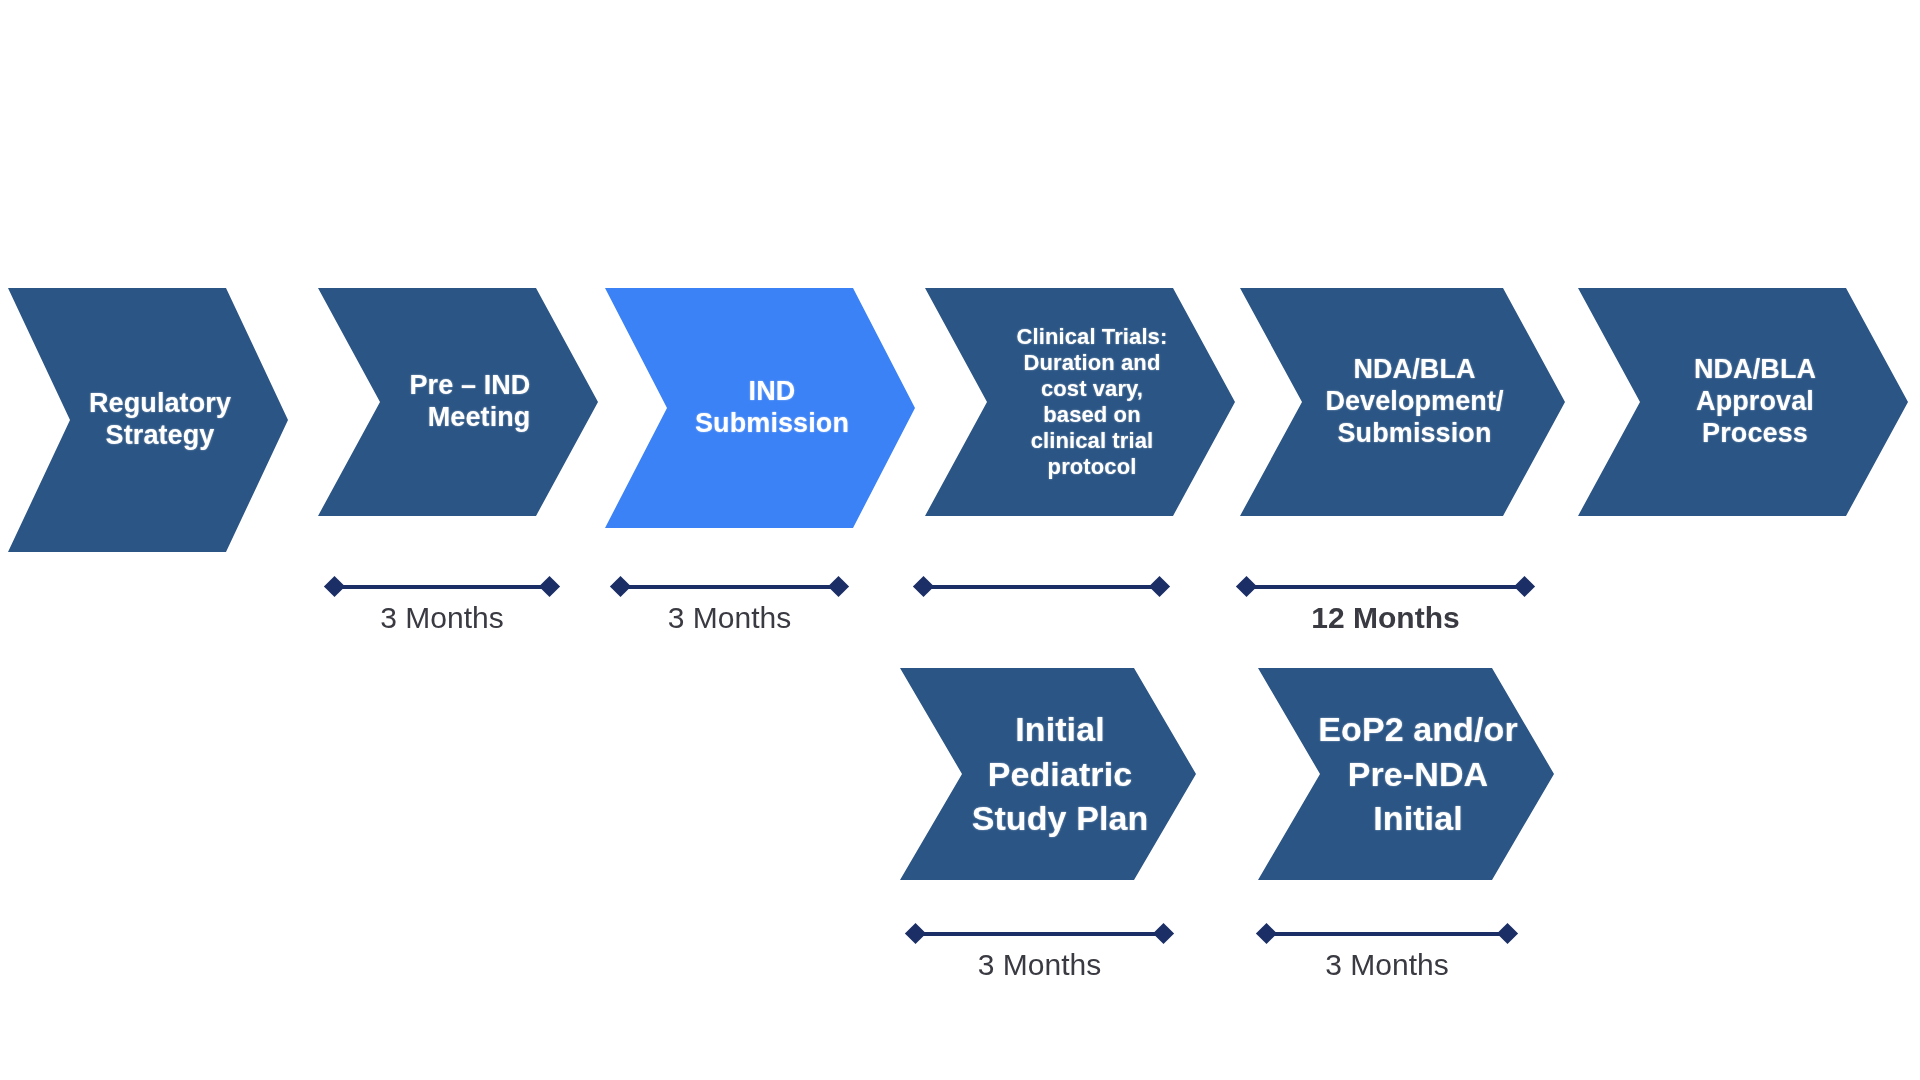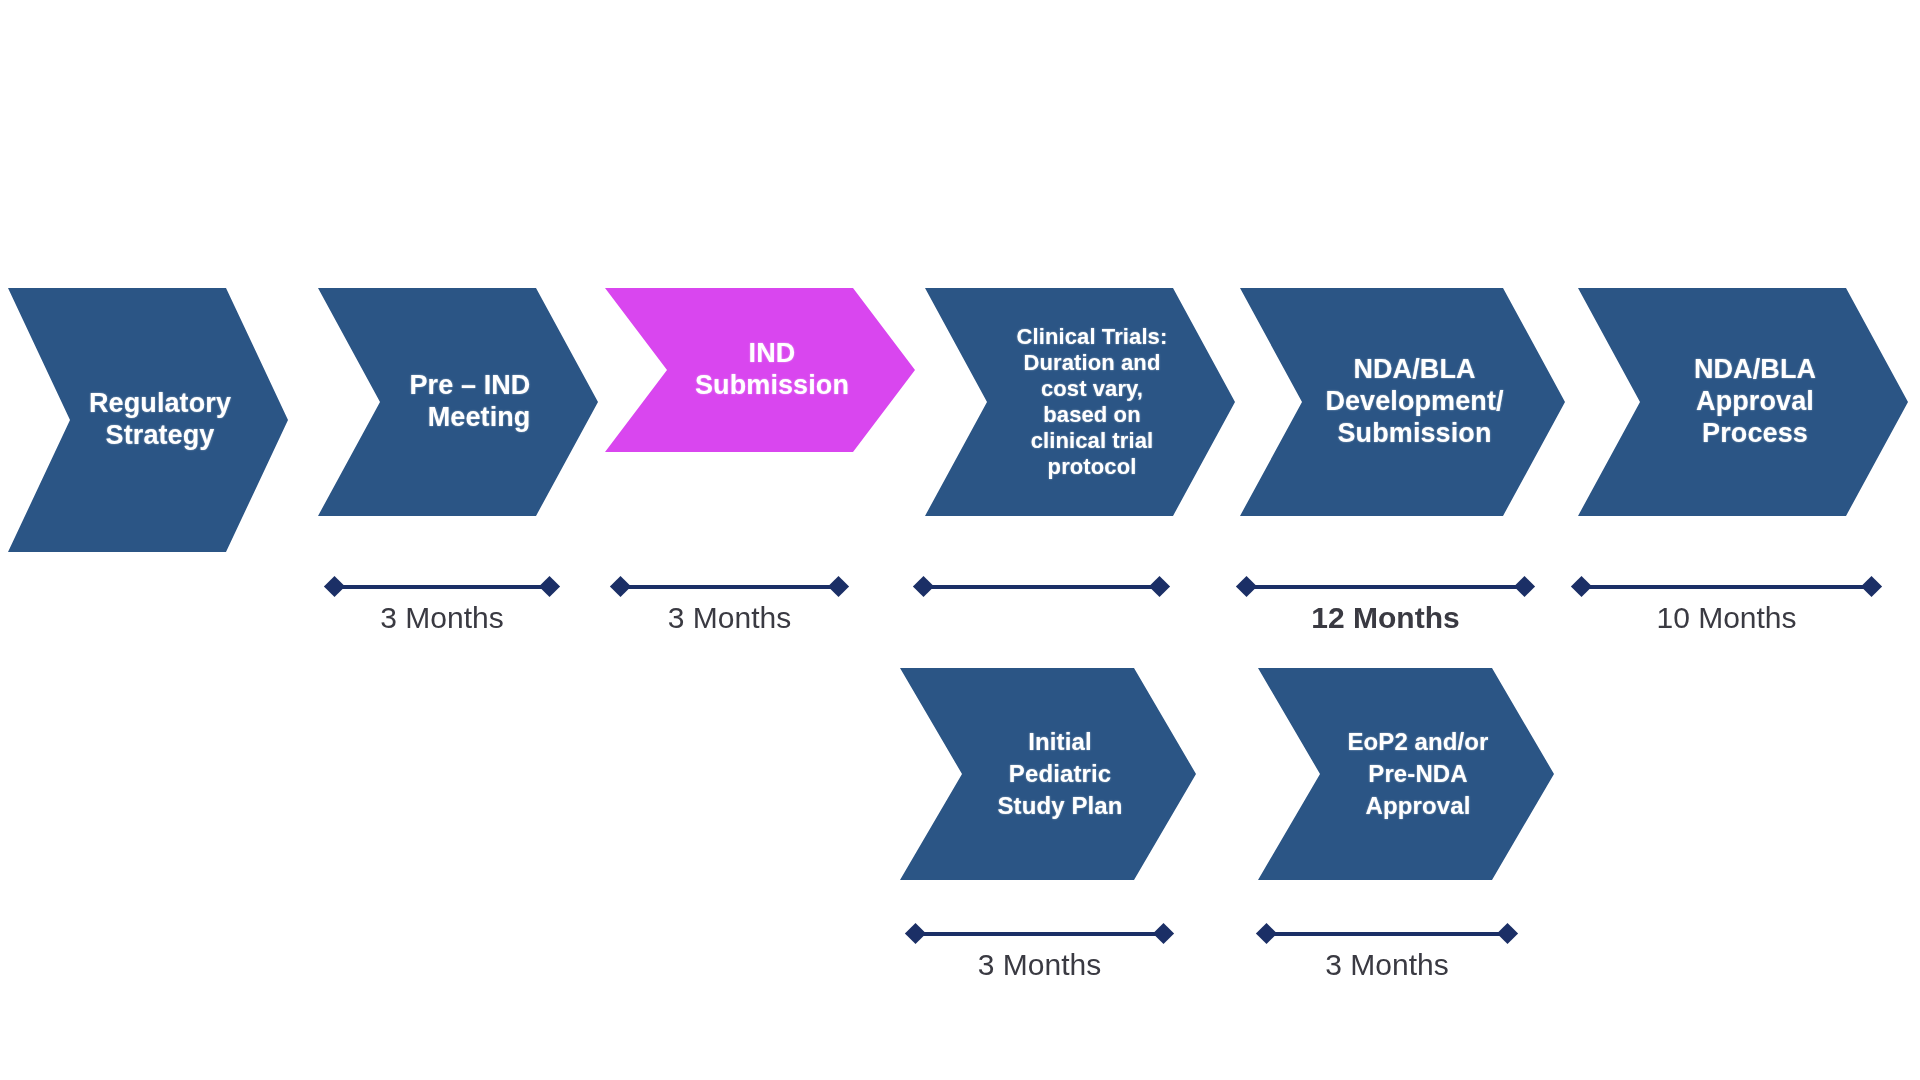--- a/index.html
+++ b/index.html
@@ -41,21 +41,21 @@
     line-height: 1.18;
     white-space: pre-line;
     text-shadow: 0 0 2px rgba(255,255,255,0.55);
     padding-left: 46px;
     padding-right: 22px;
     letter-spacing: 0.1px;
   }
 
   .row-top .chev-label { font-size: 27px; }
   .row-top .chev-label.small { font-size: 22px; }
-  .row-bottom .chev-label { font-size: 24px; line-height: 1.32; }
+  .row-bottom .chev-label { font-size: 34px; line-height: 1.32; }
 
   
   .measure {
     position: absolute;
     height: 52px;
   }
   .measure-line {
     position: absolute;
     top: 10px;
     left: 0;
@@ -96,21 +96,21 @@
     <div class="chevron row-top" style="left: 318px; top: 288px; width: 280px; height: 228px; background: rgb(43, 85, 133);">
       <div class="chev-label" style="color: rgb(255, 255, 255); text-align: right;">Pre – IND
 Meeting</div>
     </div>
     <div class="measure" style="left: 331px; top: 575px; width: 222px;">
       <div class="measure-line" style="background: rgb(27, 47, 102);"></div>
       <div class="measure-cap left" style="background: rgb(27, 47, 102);"></div>
       <div class="measure-cap right" style="background: rgb(27, 47, 102);"></div>
       <div class="measure-label" style="color: rgb(58, 58, 66);">3 Months</div>
     </div>
-    <div class="chevron row-top" style="left: 605px; top: 288px; width: 310px; height: 164px; background: #d946ef;">
+    <div class="chevron row-top" style="left: 605px; top: 288px; width: 310px; height: 240px; background: #3b82f6;">
       <div class="chev-label" style="color: rgb(255, 255, 255);">IND
 Submission</div>
     </div>
     <div class="measure" style="left: 617px; top: 575px; width: 225px;">
       <div class="measure-line" style="background: rgb(27, 47, 102);"></div>
       <div class="measure-cap left" style="background: rgb(27, 47, 102);"></div>
       <div class="measure-cap right" style="background: rgb(27, 47, 102);"></div>
       <div class="measure-label" style="color: rgb(58, 58, 66);">3 Months</div>
     </div>
     <div class="chevron row-top" style="left: 925px; top: 288px; width: 310px; height: 228px; background: rgb(43, 85, 133);">
@@ -135,41 +135,35 @@
       <div class="measure-line" style="background: rgb(27, 47, 102);"></div>
       <div class="measure-cap left" style="background: rgb(27, 47, 102);"></div>
       <div class="measure-cap right" style="background: rgb(27, 47, 102);"></div>
       <div class="measure-label" style="color: rgb(58, 58, 66); font-weight: bold;">12 Months</div>
     </div>
     <div class="chevron row-top" style="left: 1578px; top: 288px; width: 330px; height: 228px; background: rgb(43, 85, 133);">
       <div class="chev-label" style="color: rgb(255, 255, 255);">NDA/BLA
 Approval
 Process</div>
     </div>
-    <div class="measure" style="left: 1578px; top: 575px; width: 297px;">
-      <div class="measure-line" style="background: rgb(27, 47, 102);"></div>
-      <div class="measure-cap left" style="background: rgb(27, 47, 102);"></div>
-      <div class="measure-cap right" style="background: rgb(27, 47, 102);"></div>
-      <div class="measure-label" style="color: rgb(58, 58, 66);">10 Months</div>
-    </div>
     <div class="chevron row-bottom" style="left: 900px; top: 668px; width: 296px; height: 212px; background: rgb(43, 85, 133);">
       <div class="chev-label" style="color: rgb(255, 255, 255);">Initial
 Pediatric
 Study Plan</div>
     </div>
     <div class="measure" style="left: 912px; top: 922px; width: 255px;">
       <div class="measure-line" style="background: rgb(27, 47, 102);"></div>
       <div class="measure-cap left" style="background: rgb(27, 47, 102);"></div>
       <div class="measure-cap right" style="background: rgb(27, 47, 102);"></div>
       <div class="measure-label" style="color: rgb(58, 58, 66);">3 Months</div>
     </div>
     <div class="chevron row-bottom" style="left: 1258px; top: 668px; width: 296px; height: 212px; background: rgb(43, 85, 133);">
       <div class="chev-label" style="color: rgb(255, 255, 255);">EoP2 and/or
 Pre-NDA
-Approval</div>
+Initial</div>
     </div>
     <div class="measure" style="left: 1263px; top: 922px; width: 248px;">
       <div class="measure-line" style="background: rgb(27, 47, 102);"></div>
       <div class="measure-cap left" style="background: rgb(27, 47, 102);"></div>
       <div class="measure-cap right" style="background: rgb(27, 47, 102);"></div>
       <div class="measure-label" style="color: rgb(58, 58, 66);">3 Months</div>
     </div>
   </div>
 
 </body></html>

